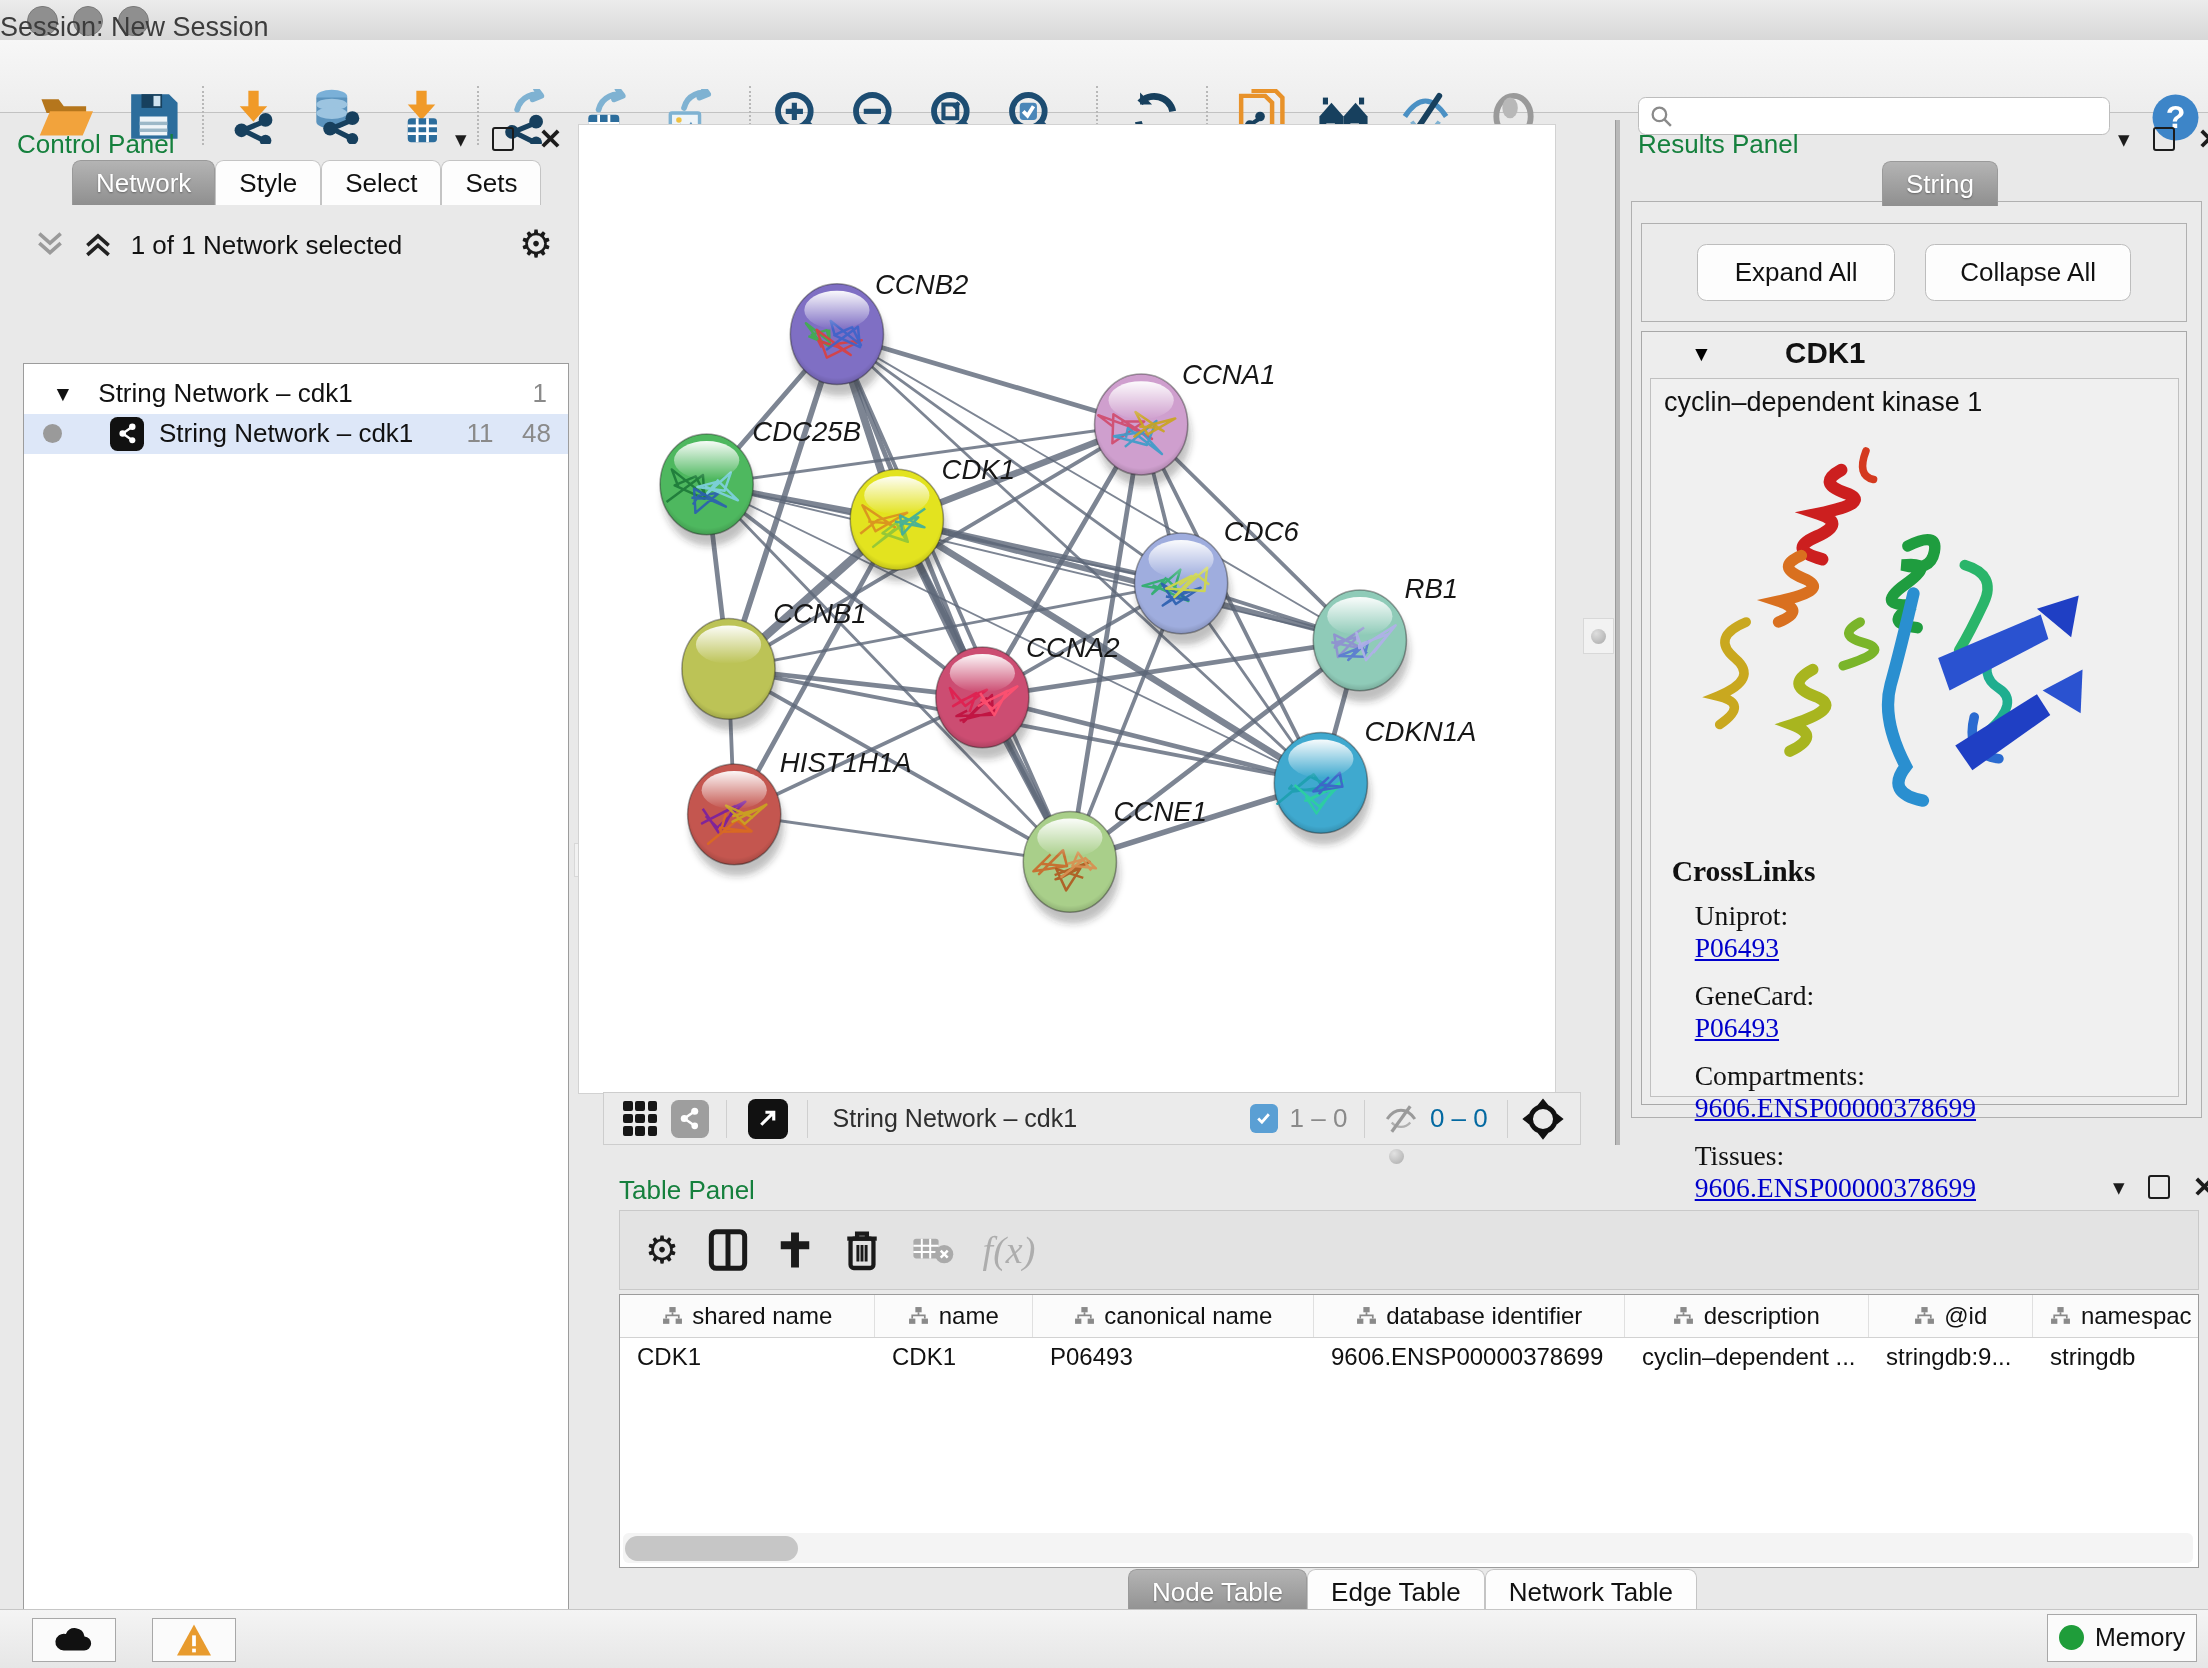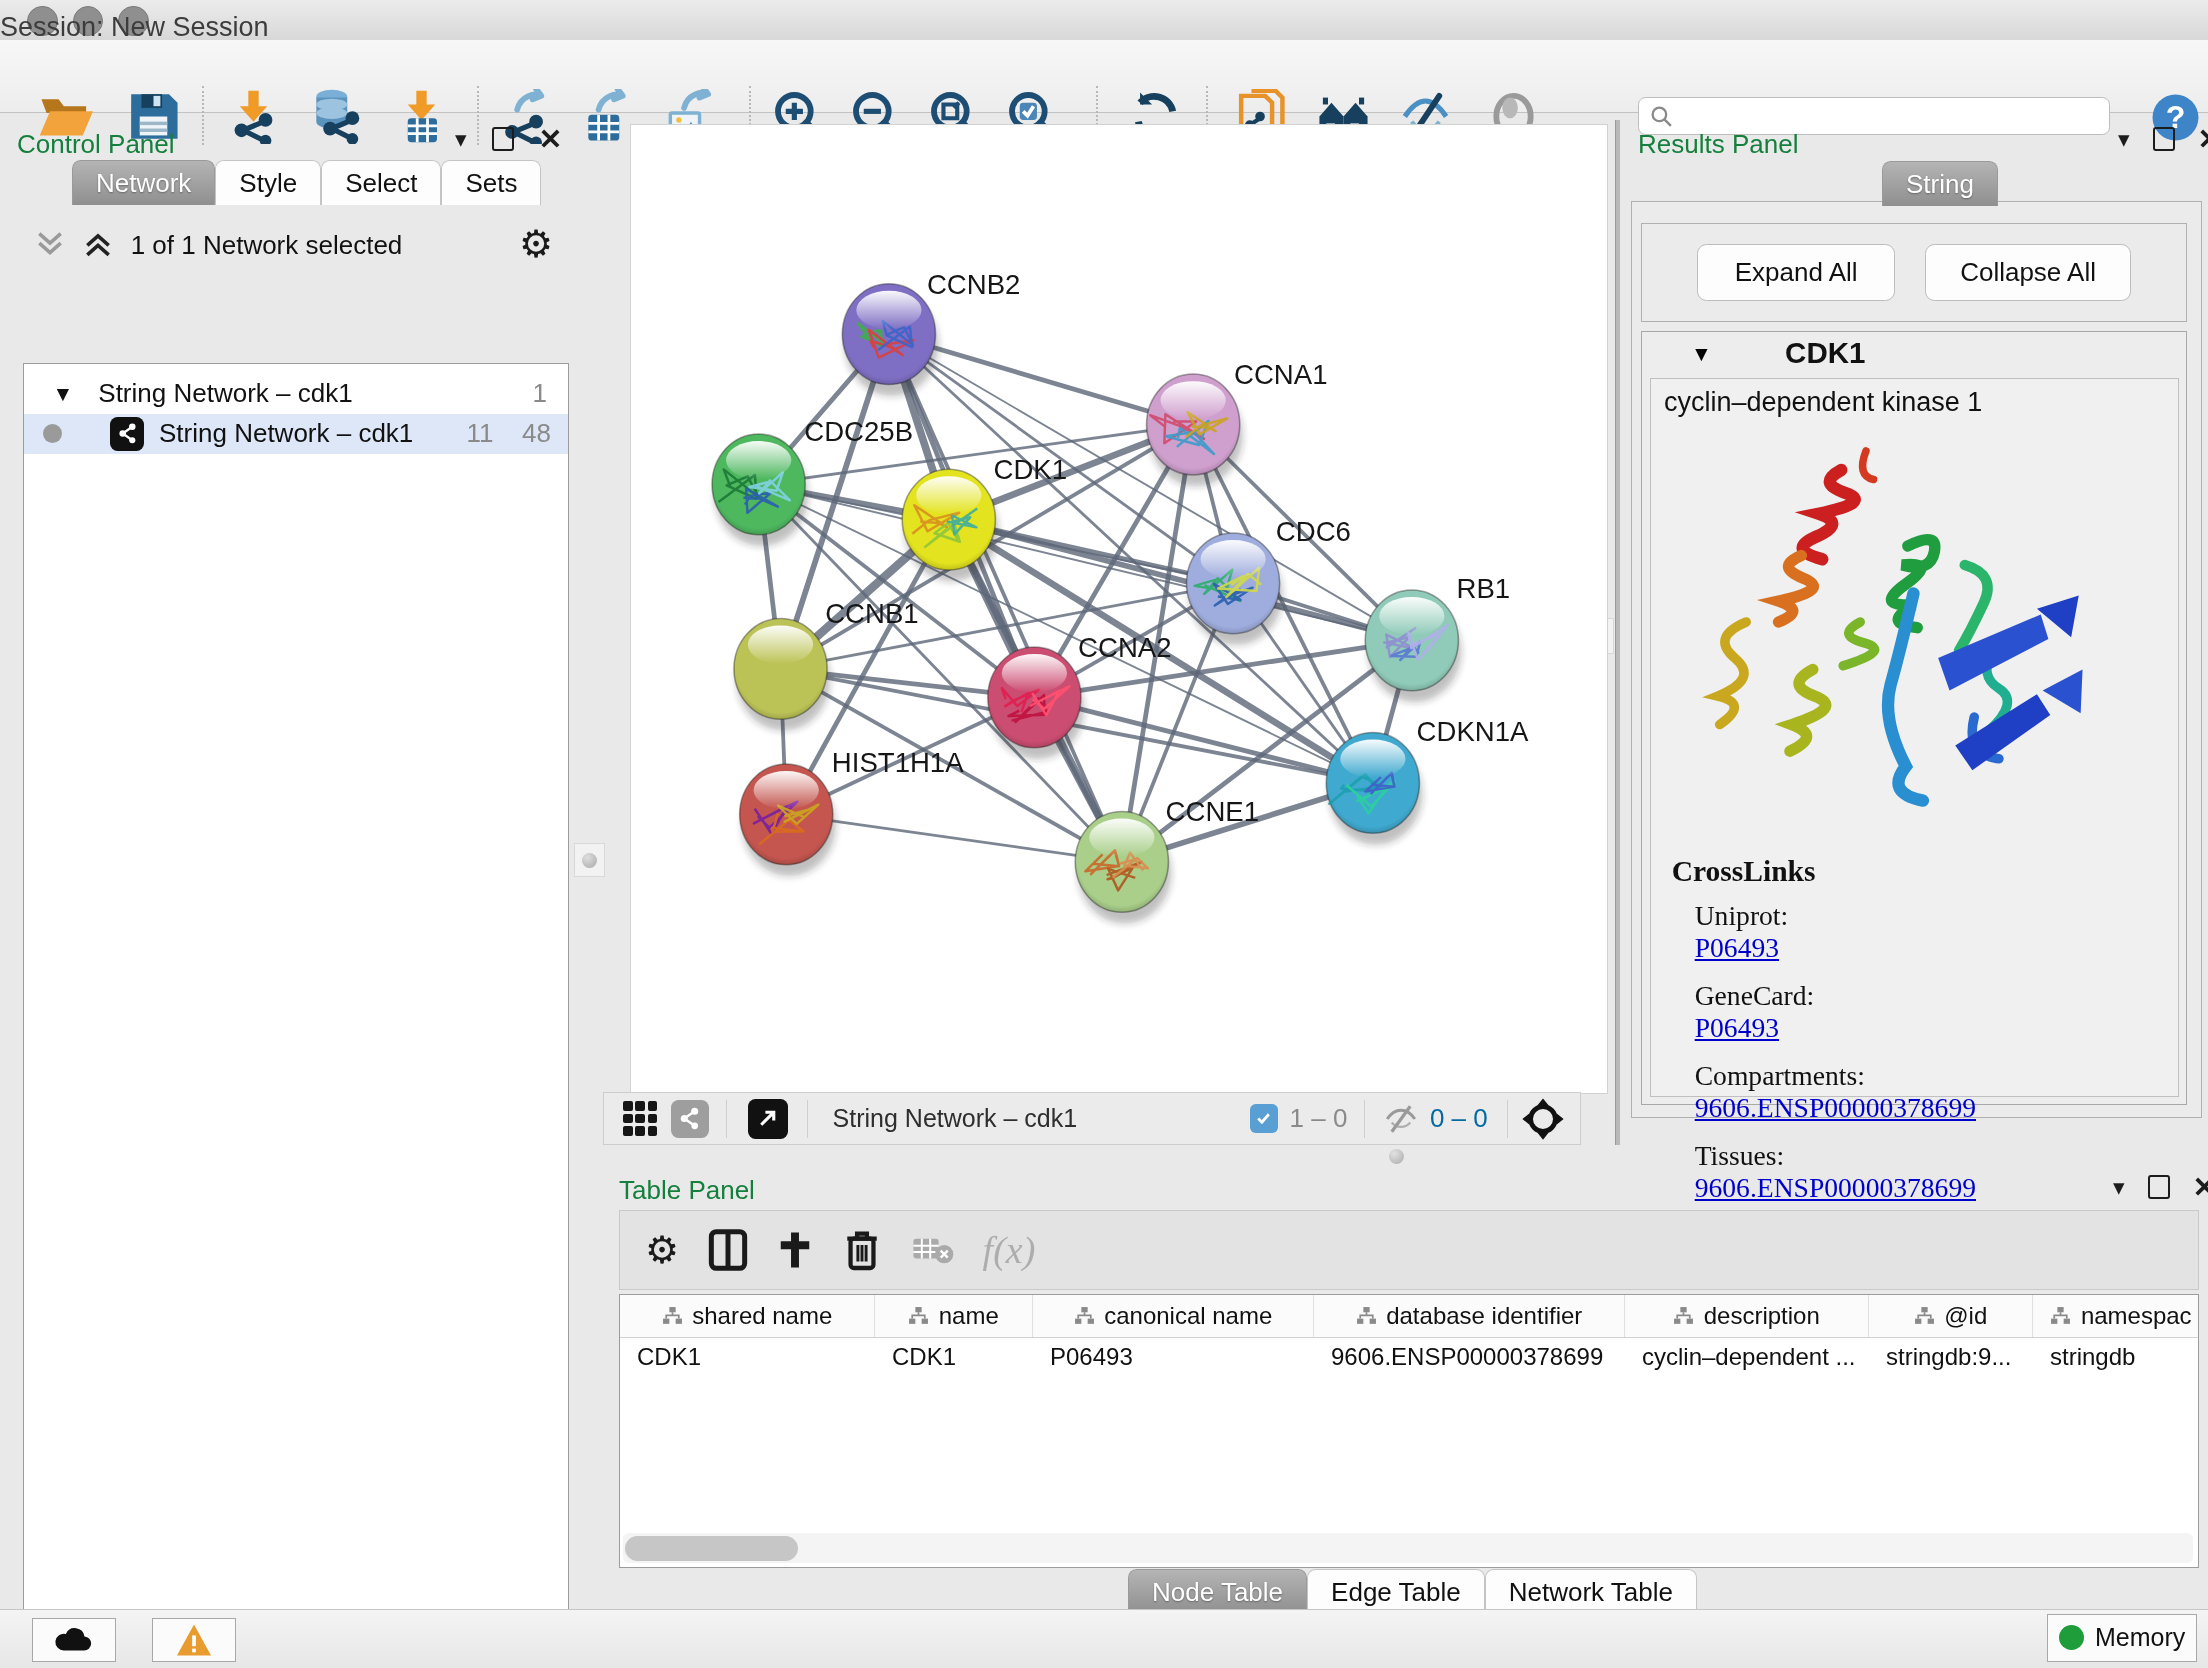--- a/index.html
+++ b/index.html
@@ -19,21 +19,21 @@
   .winbtn-sq{display:inline-block;width:18px;height:20px;border:2.9px solid #1c1c1c;border-radius:2.9px;}
   .winbtn-x{font-size:28.5px;font-weight:bold;color:#1c1c1c;line-height:19px;}
   .winbtn-v{font-size:23px;color:#1c1c1c;line-height:19px;}
   .tab{display:inline-block;text-align:center;font-size:26px;padding:6.7px 23px;border:1px solid #c4c4c4;border-bottom:none;border-radius:8.6px 8.6px 0 0;background:#fdfdfd;color:#111;}
   .tab.sel{background:linear-gradient(#b4b4b4,#8f8f8f);color:#fff;border-color:#9a9a9a;text-shadow:0 1px 1.9px rgba(0,0,0,.35);}
   
   .cp-list{left:23px;top:251px;width:544px;height:1318px;background:#fff;border:1.9px solid #9c9c9c;}
   .tree-row{position:relative;height:40px;font-size:26px;color:#111;display:flex;align-items:center;}
   .share-badge{width:34px;height:34px;border-radius:7.6px;background:#111;display:flex;align-items:center;justify-content:center;}
   
-  .canvas{left:630px;top:124px;width:978px;height:970px;background:#fff;border:1px solid #d2d2d2;box-sizing:border-box;}
+  .canvas{left:578px;top:124px;width:978px;height:970px;background:#fff;border:1px solid #d2d2d2;box-sizing:border-box;font-style:italic;}
   .netfooter{left:603px;top:1092px;width:978px;height:53px;background:#ebebeb;border:1px solid #cdcdcd;box-sizing:border-box;display:flex;align-items:center;}
   .vline{width:0;height:38px;border-left:1.9px solid #cfcfcf;}
   .gridicon{display:grid;grid-template-columns:repeat(3,9.5px);grid-gap:2.9px;}
   .gridicon span{width:9.5px;height:9.5px;background:#161616;border-radius:1.9px;}
   
   .rp-box{background:#ebebeb;border:1.9px solid #b0b0b0;}
   .btn{background:#fdfdfd;border:1.9px solid #bdbdbd;border-radius:9.5px;font-size:26px;color:#111;display:flex;align-items:center;justify-content:center;}
   .xl{font-family:"Liberation Serif",serif;}
   .xl-row{display:flex;font-size:27.6px;margin-bottom:16px;flex-direction:column;}
   .xl-label{width:177px;color:#111;}

